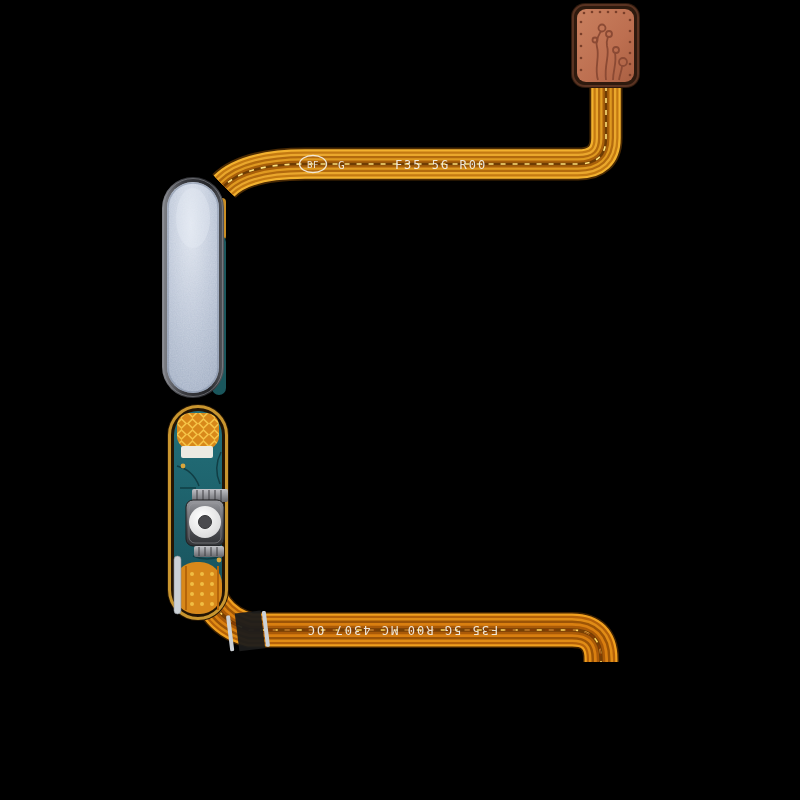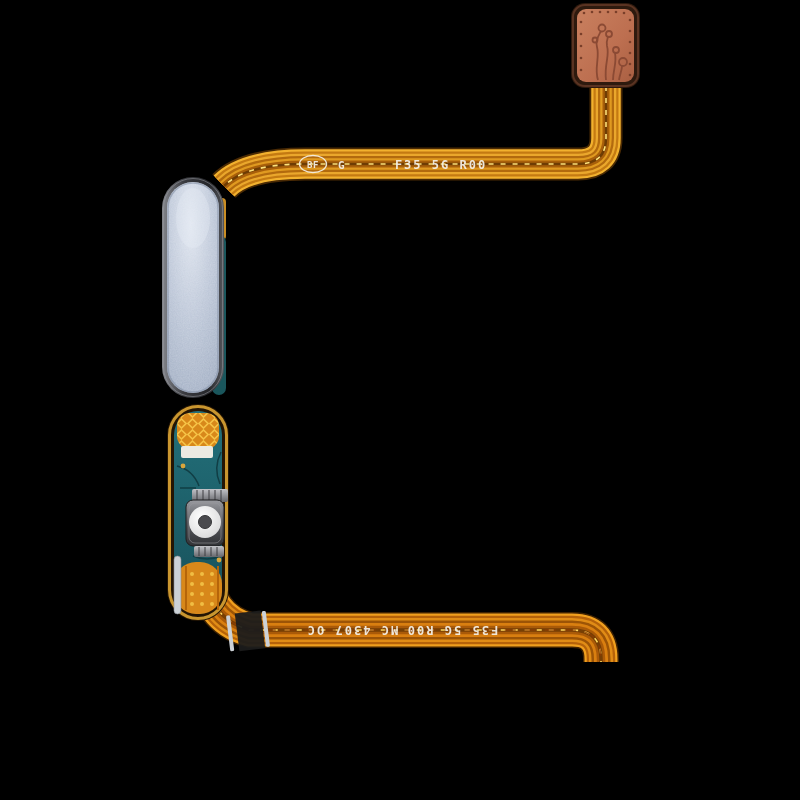--- a/index.html
+++ b/index.html
@@ -1,16 +1,16 @@
 <!DOCTYPE html>
 <html><head>
 <meta charset="utf-8">
 <style>
   html,body{margin:0;padding:0;background:#000;}
-  #stage{position:relative;width:800px;height:662px;background:#000;overflow:hidden;font-weight:bold;}
+  #stage{position:relative;width:800px;height:662px;background:#000;overflow:hidden;}
   .stamp{font-family:"DejaVu Sans Mono","Liberation Mono",monospace;fill:#f5f2ea;opacity:.92;}
   svg{display:block;}
 </style>
 </head>
 <body>
 
 <div id="stage">
 <svg width="800" height="800" viewBox="0 0 800 800">
   <defs>
     <linearGradient id="rimGrad" x1="0" y1="0" x2="1" y2="0">

